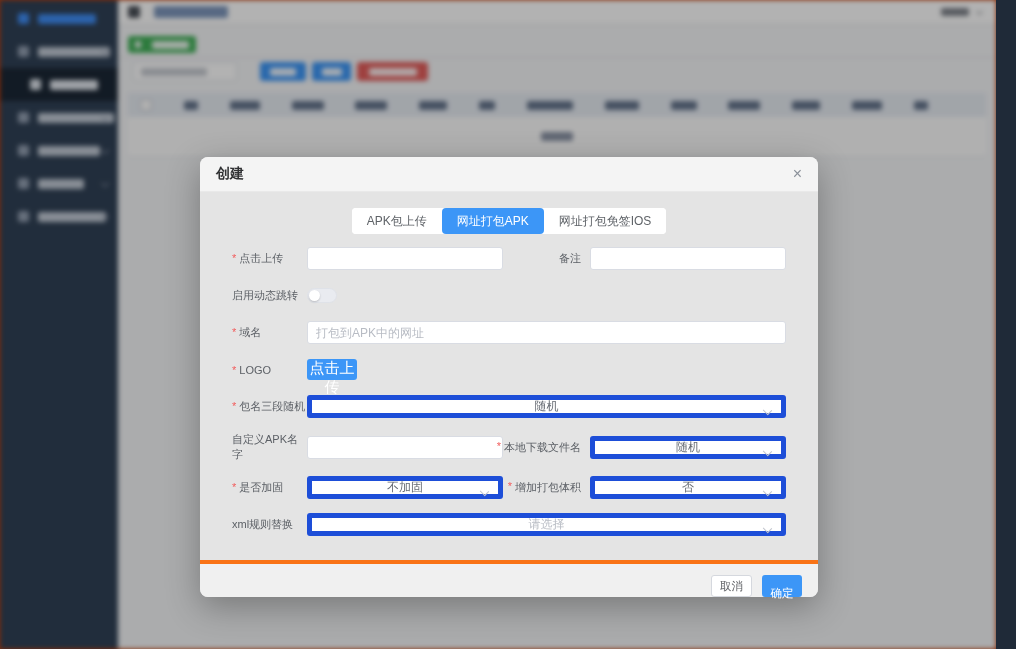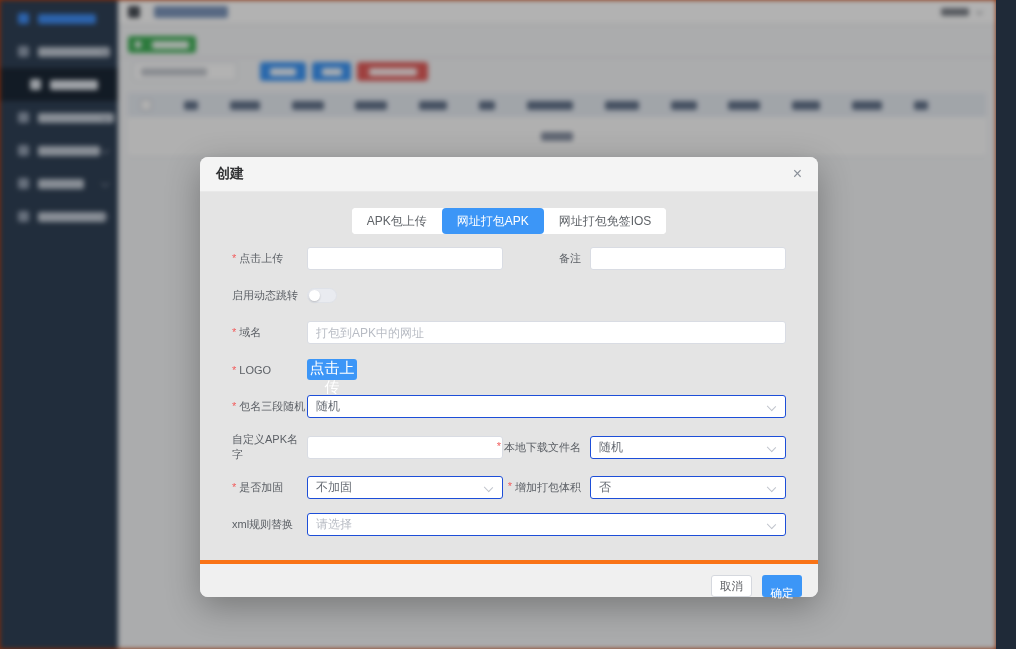--- a/index.html
+++ b/index.html
@@ -72,22 +72,22 @@
   .form { padding-left:32px; }
   .frow { display:flex; align-items:center; margin-bottom:14px; min-height:23px; }
   .flabel { width:75px; flex:none; font-size:11px; color:#5c6066; }
   .rlabel { width:87px; flex:none; font-size:11px; color:#5c6066; display:flex;
     justify-content:flex-end; padding-right:9px; white-space:nowrap; }
   .req { color:#f25c5c; margin-right:3px; }
   .inp { width:196px; height:23px; border:1px solid #d9dce3; border-radius:3px; background:#fff;
     font-size:12px; color:#606266; padding:0 8px; outline:none; font-family:inherit; }
   .inp.wide { width:479px; }
   .inp::placeholder { color:#b8bcc4; }
-  .sel { position:relative; width:479px; height:23px; border:1px solid #1d4ed8; border-radius:3px;
-    background:#fff; display:flex; align-items:center; padding:0 8px; cursor:pointer; }
+  .sel { position:relative; width:479px; height:23px; border:5px solid #1d4ed8; border-radius:3px;
+    background:#fff; display:flex; align-items:center; padding:0 8px; cursor:pointer;justify-content:center; }
   .sel.half { width:196px; }
   .sel-text { font-size:12px; color:#666b73; }
   .sel-text.ph { color:#b8bcc4; }
   .chev { position:absolute; right:10px; top:7px; width:7px; height:7px;
     border-right:1.4px solid #c0c4cc; border-bottom:1.4px solid #c0c4cc; transform:rotate(45deg) scaleY(.9); }
   .switch { width:30px; height:15px; border-radius:8px; background:#e9ebf0; border:1px solid #dfe2e8;
     position:relative; cursor:pointer; }
   .knob { position:absolute; left:1px; top:1px; width:11px; height:11px; border-radius:50%;
     background:#ffffff; box-shadow:0 1px 2px rgba(0,0,0,.2); }
   .btn-upload { width:50px; height:21px; background:#3c96f7; color:#fff; border:none; border-radius:3px;

